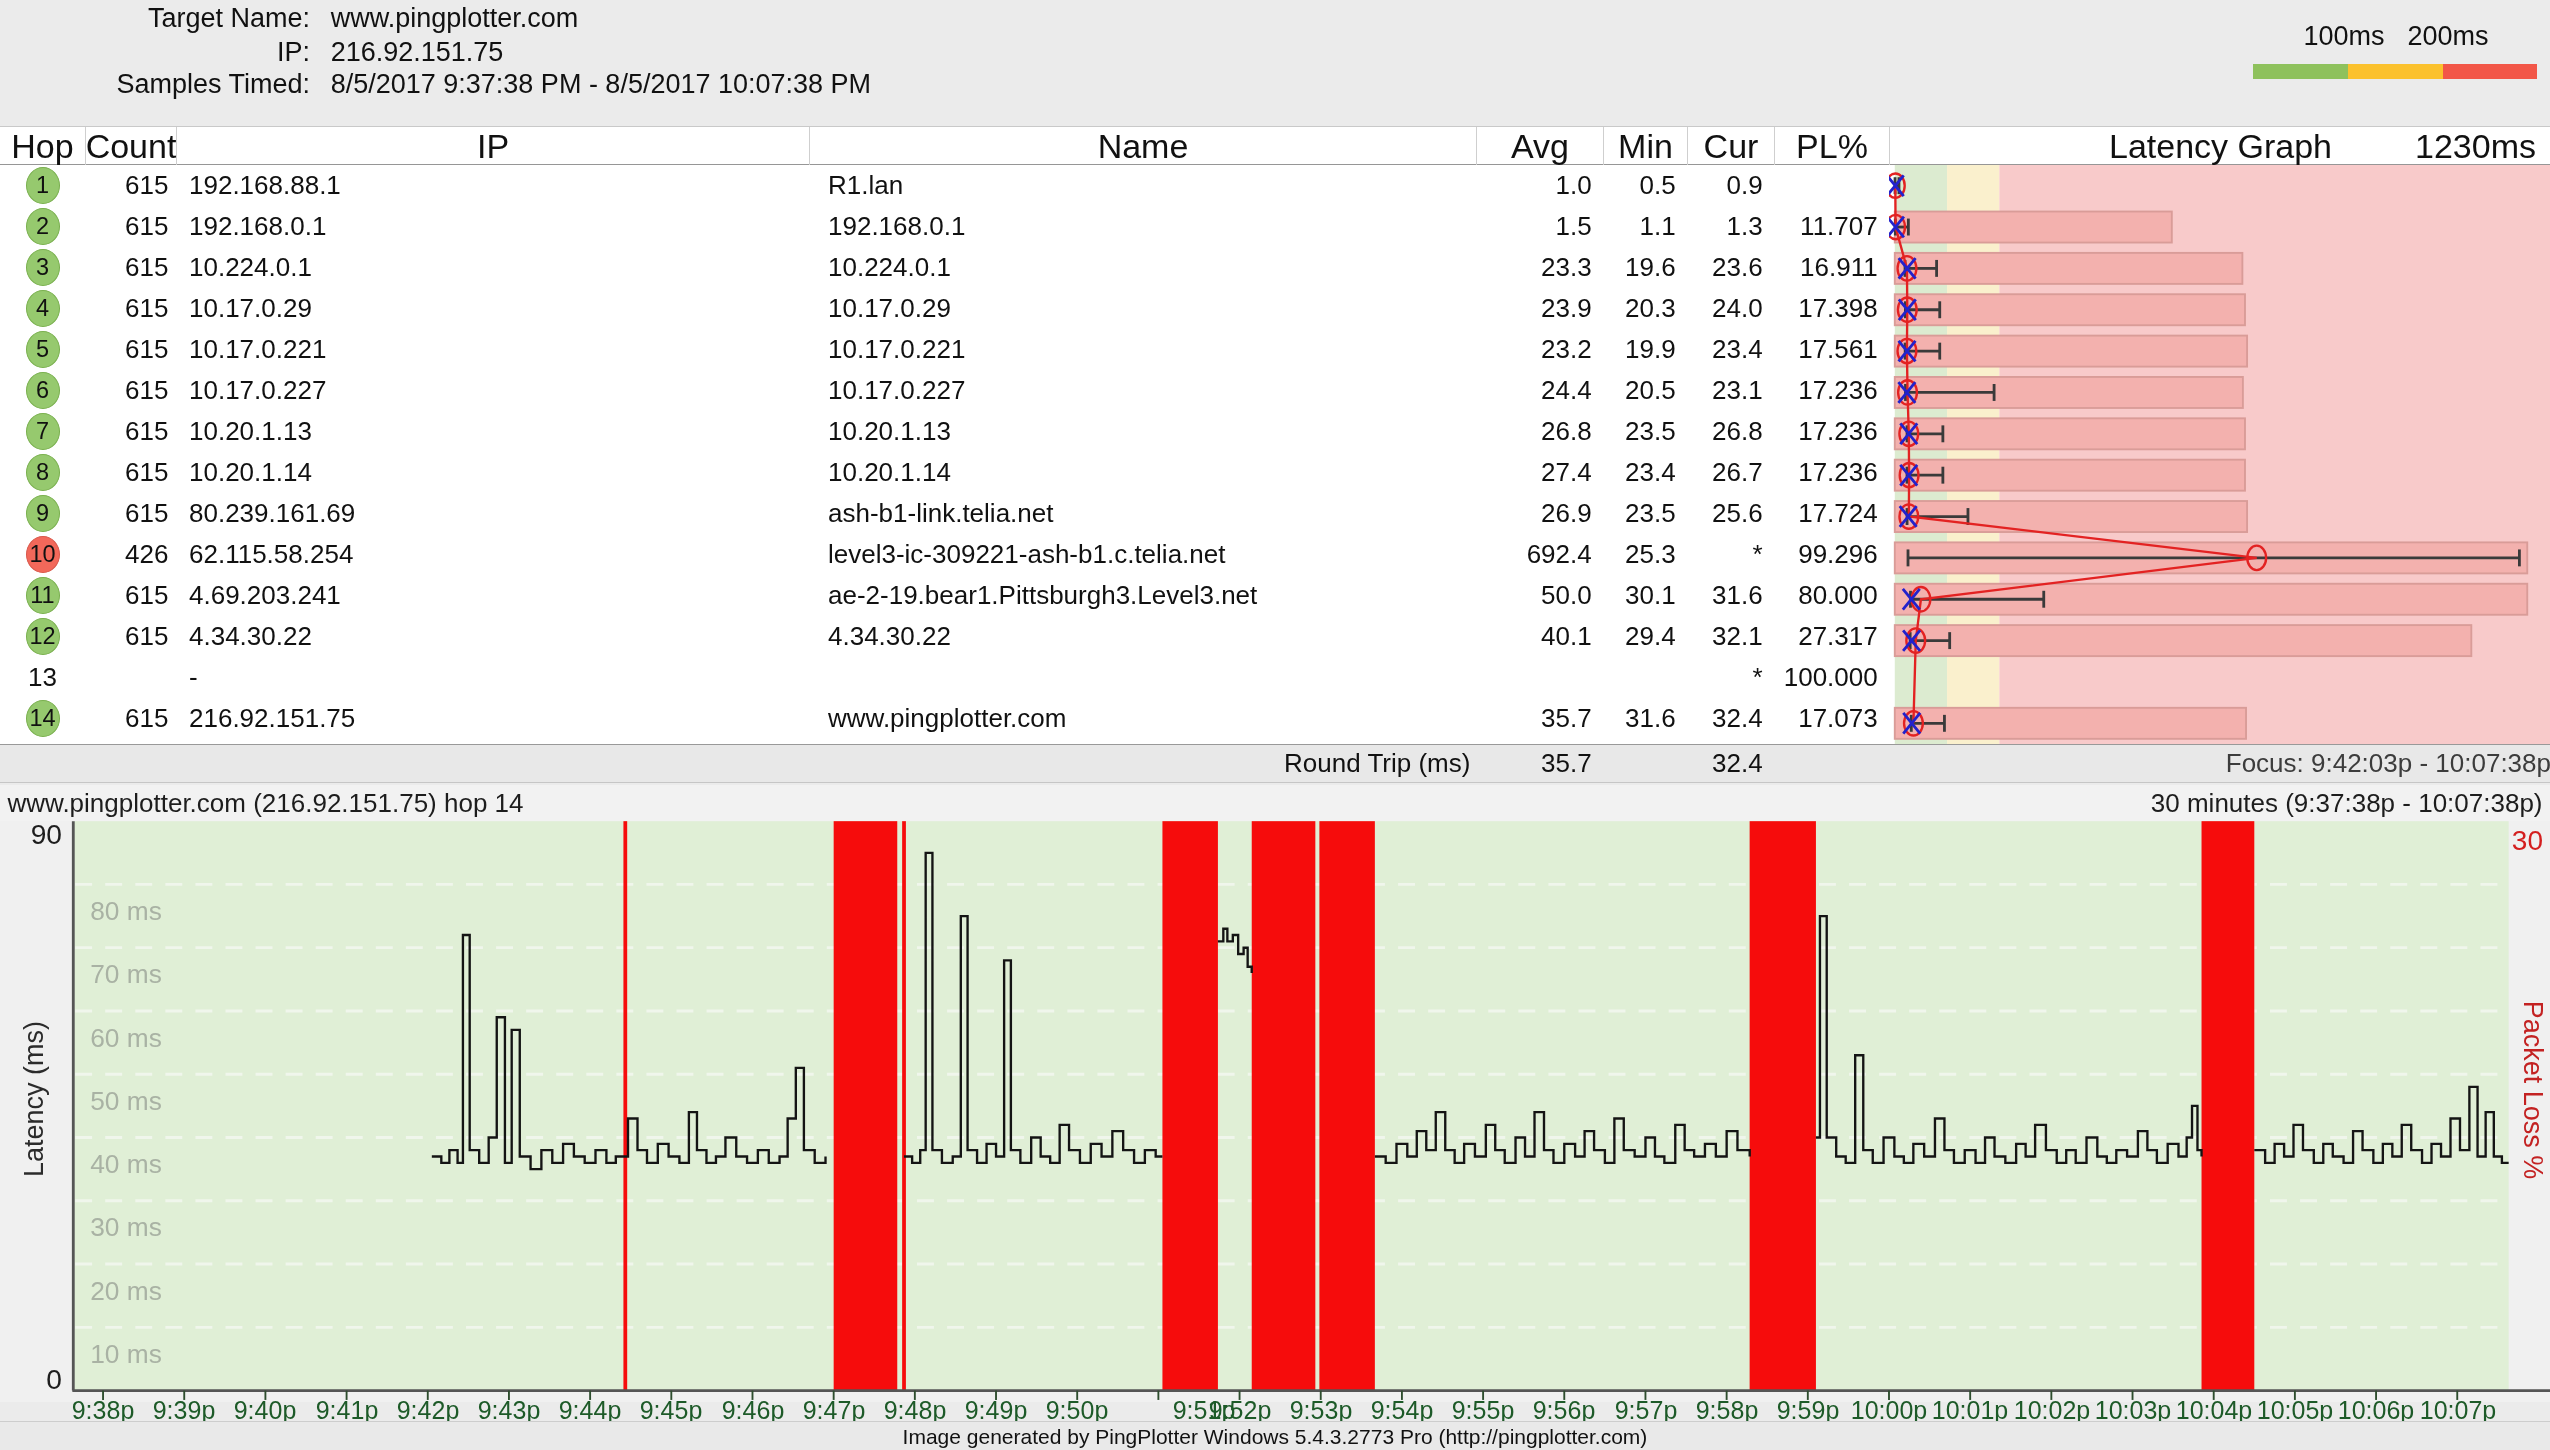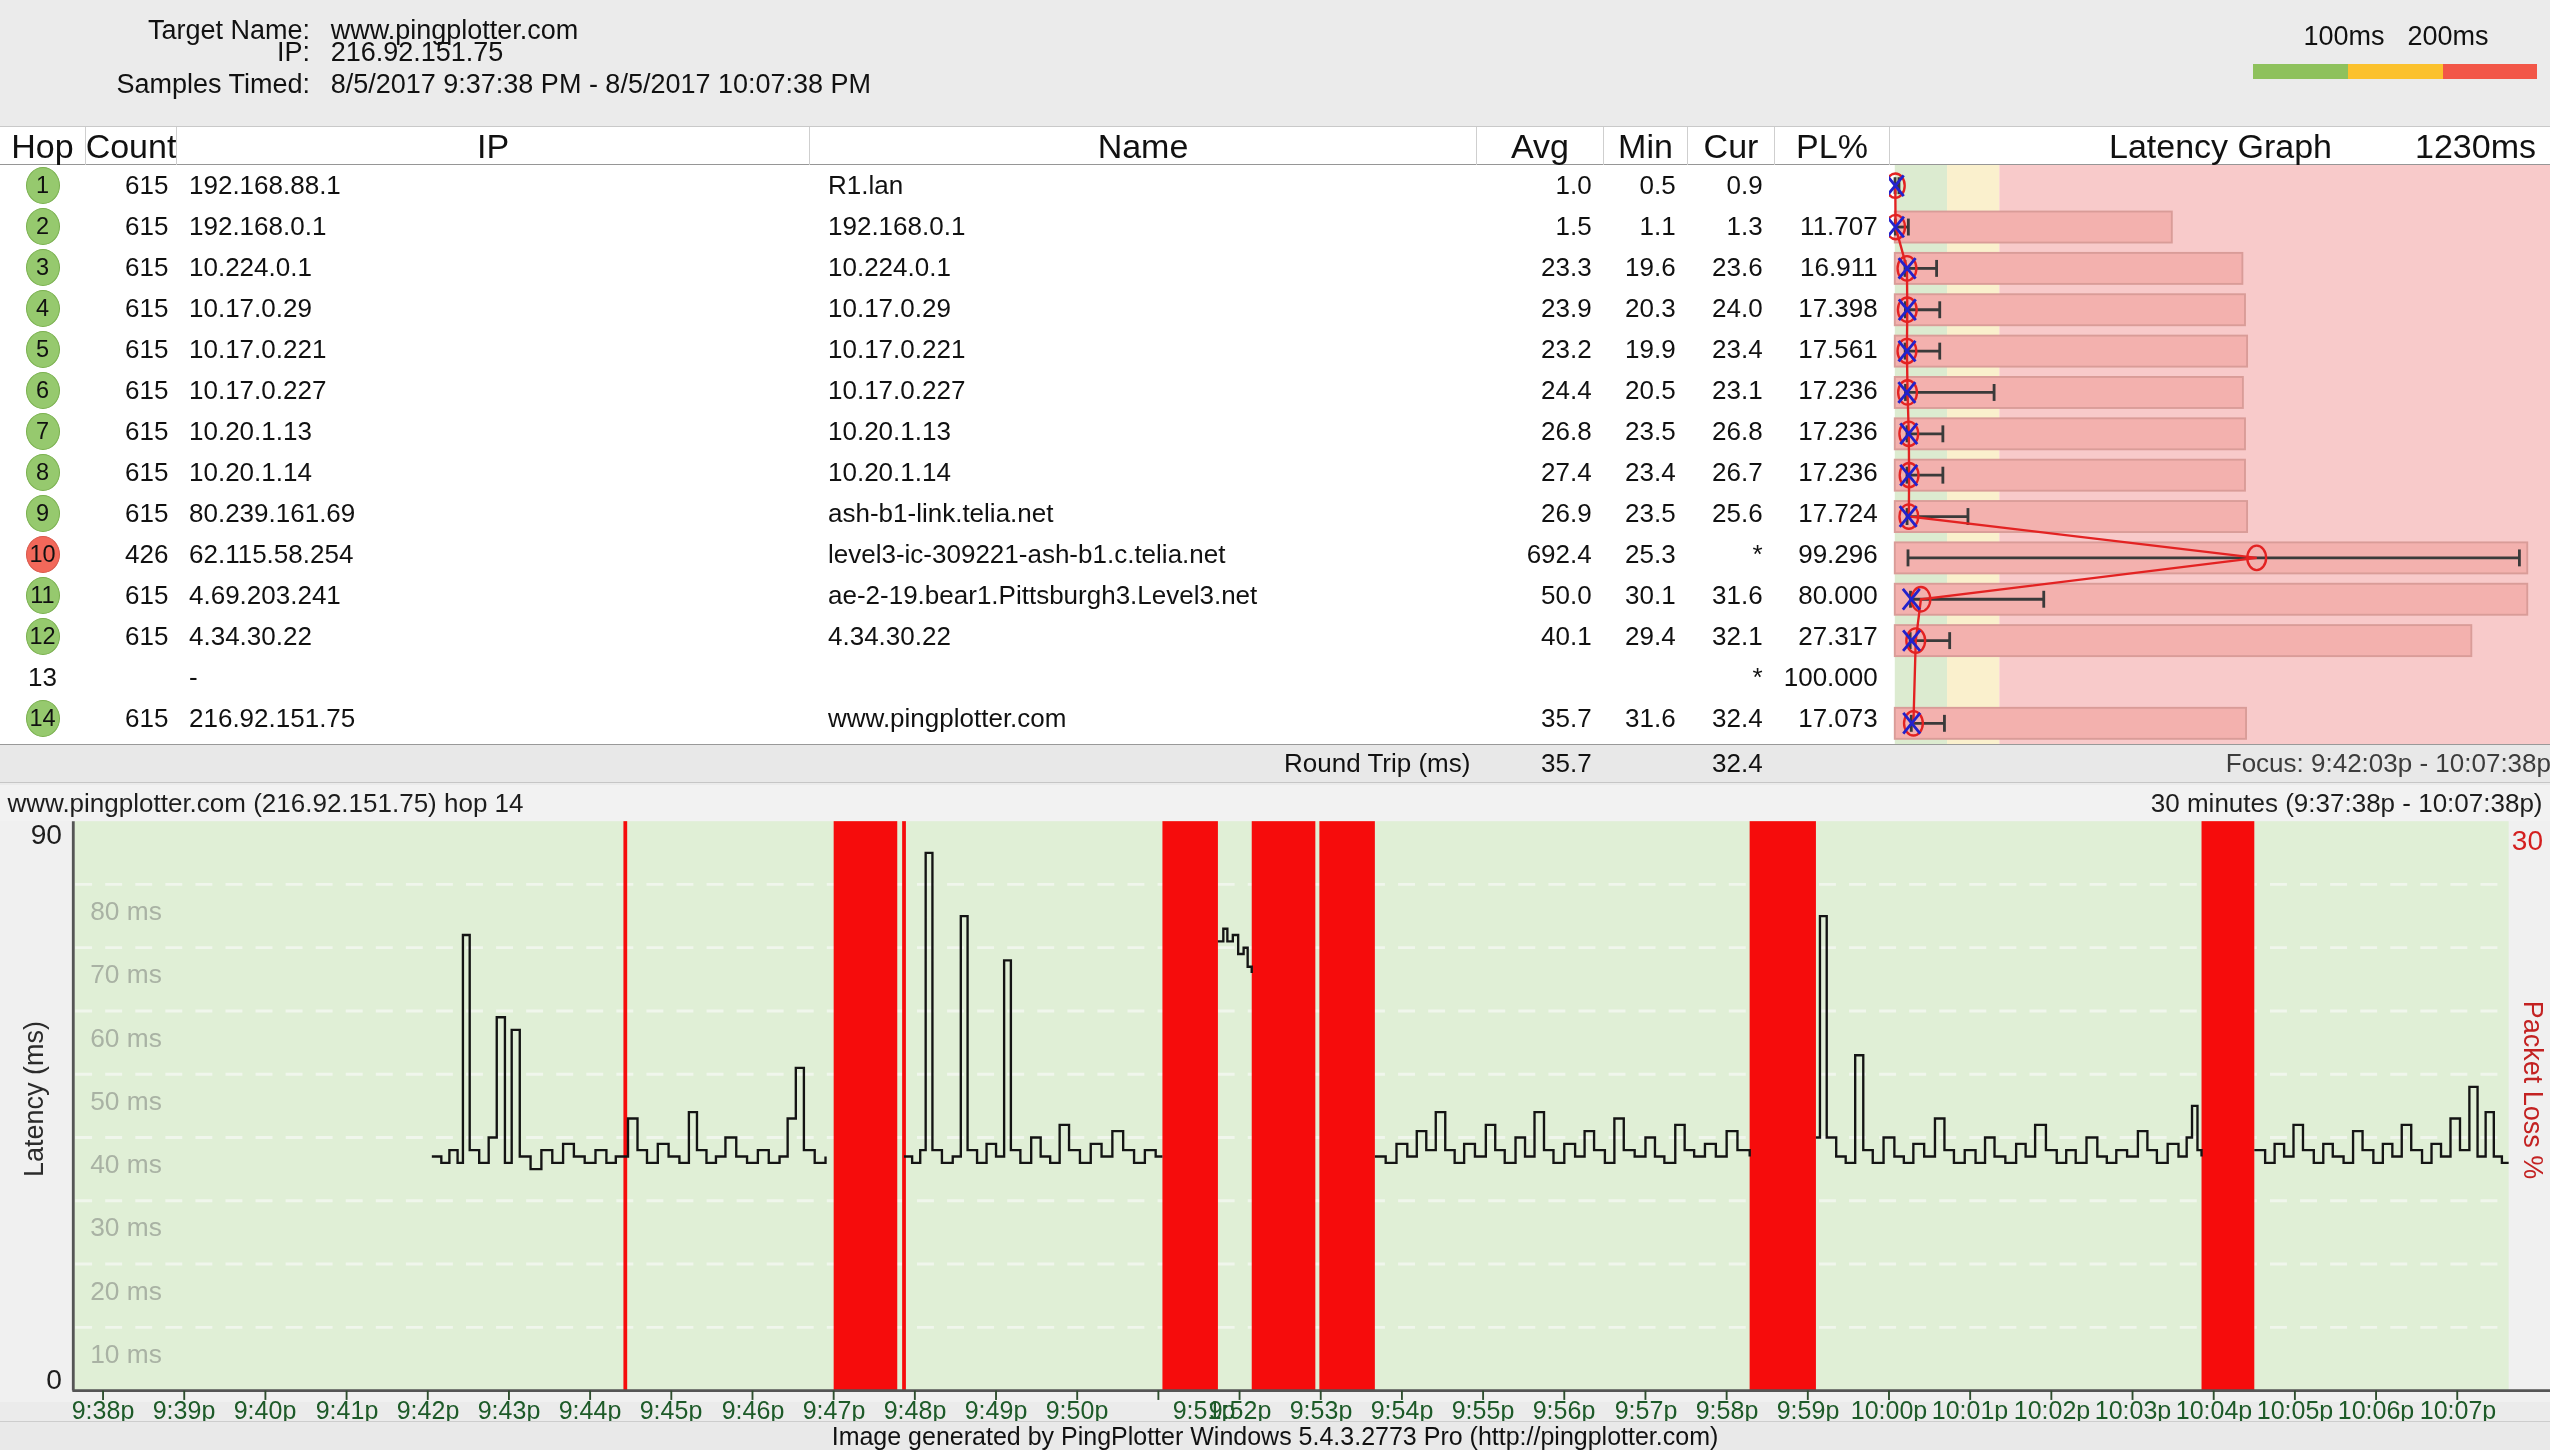--- a/index.html
+++ b/index.html
@@ -50,29 +50,29 @@
   .plot-band{position:absolute;left:0;top:821px;width:2550px;height:581px;background:#f0f0f0;}
   .y-rot-left{position:absolute;left:34px;top:1099px;transform:translate(-50%,-50%) rotate(-90deg);
               font-size:27px;color:#2b2b2b;white-space:nowrap;}
   .y-rot-right{position:absolute;left:2532px;top:1090px;transform:translate(-50%,-50%) rotate(90deg);
                font-size:27px;color:#c32222;white-space:nowrap;}
   .pl-30{position:absolute;left:2543px;top:825px;transform:translateX(-100%);font-size:28px;color:#d41f1f;}
   .xlabels{position:absolute;left:0;top:1396px;width:2550px;height:24.4px;}
   .xlabels span{position:absolute;transform:translateX(-50%);font-size:25px;color:#1d5a28;white-space:nowrap;}
   .footer{position:absolute;left:0;top:1421px;width:2550px;height:30px;background:#e9e9e9;
           border-top:0.9px solid #cdcdcd;box-sizing:border-box;display:flex;align-items:center;
-          justify-content:center;font-size:25px;}
+          justify-content:center;font-size:21px;}
 </style>
 </head>
 <body>
 
 <div id="app">
 
   <div class="top-info">
-    <div class="info-line" style="top:14px;">
+    <div class="info-line" style="top:2px;">
       <span class="lbl">Target Name:</span>
       <span class="val">www.pingplotter.com</span>
     </div>
     <div class="info-line" style="top:36px;">
       <span class="lbl">IP:</span>
       <span class="val">216.92.151.75</span>
     </div>
     <div class="info-line" style="top:68px;">
       <span class="lbl">Samples Timed:</span>
       <span class="val">8/5/2017 9:37:38 PM - 8/5/2017 10:07:38 PM</span>

